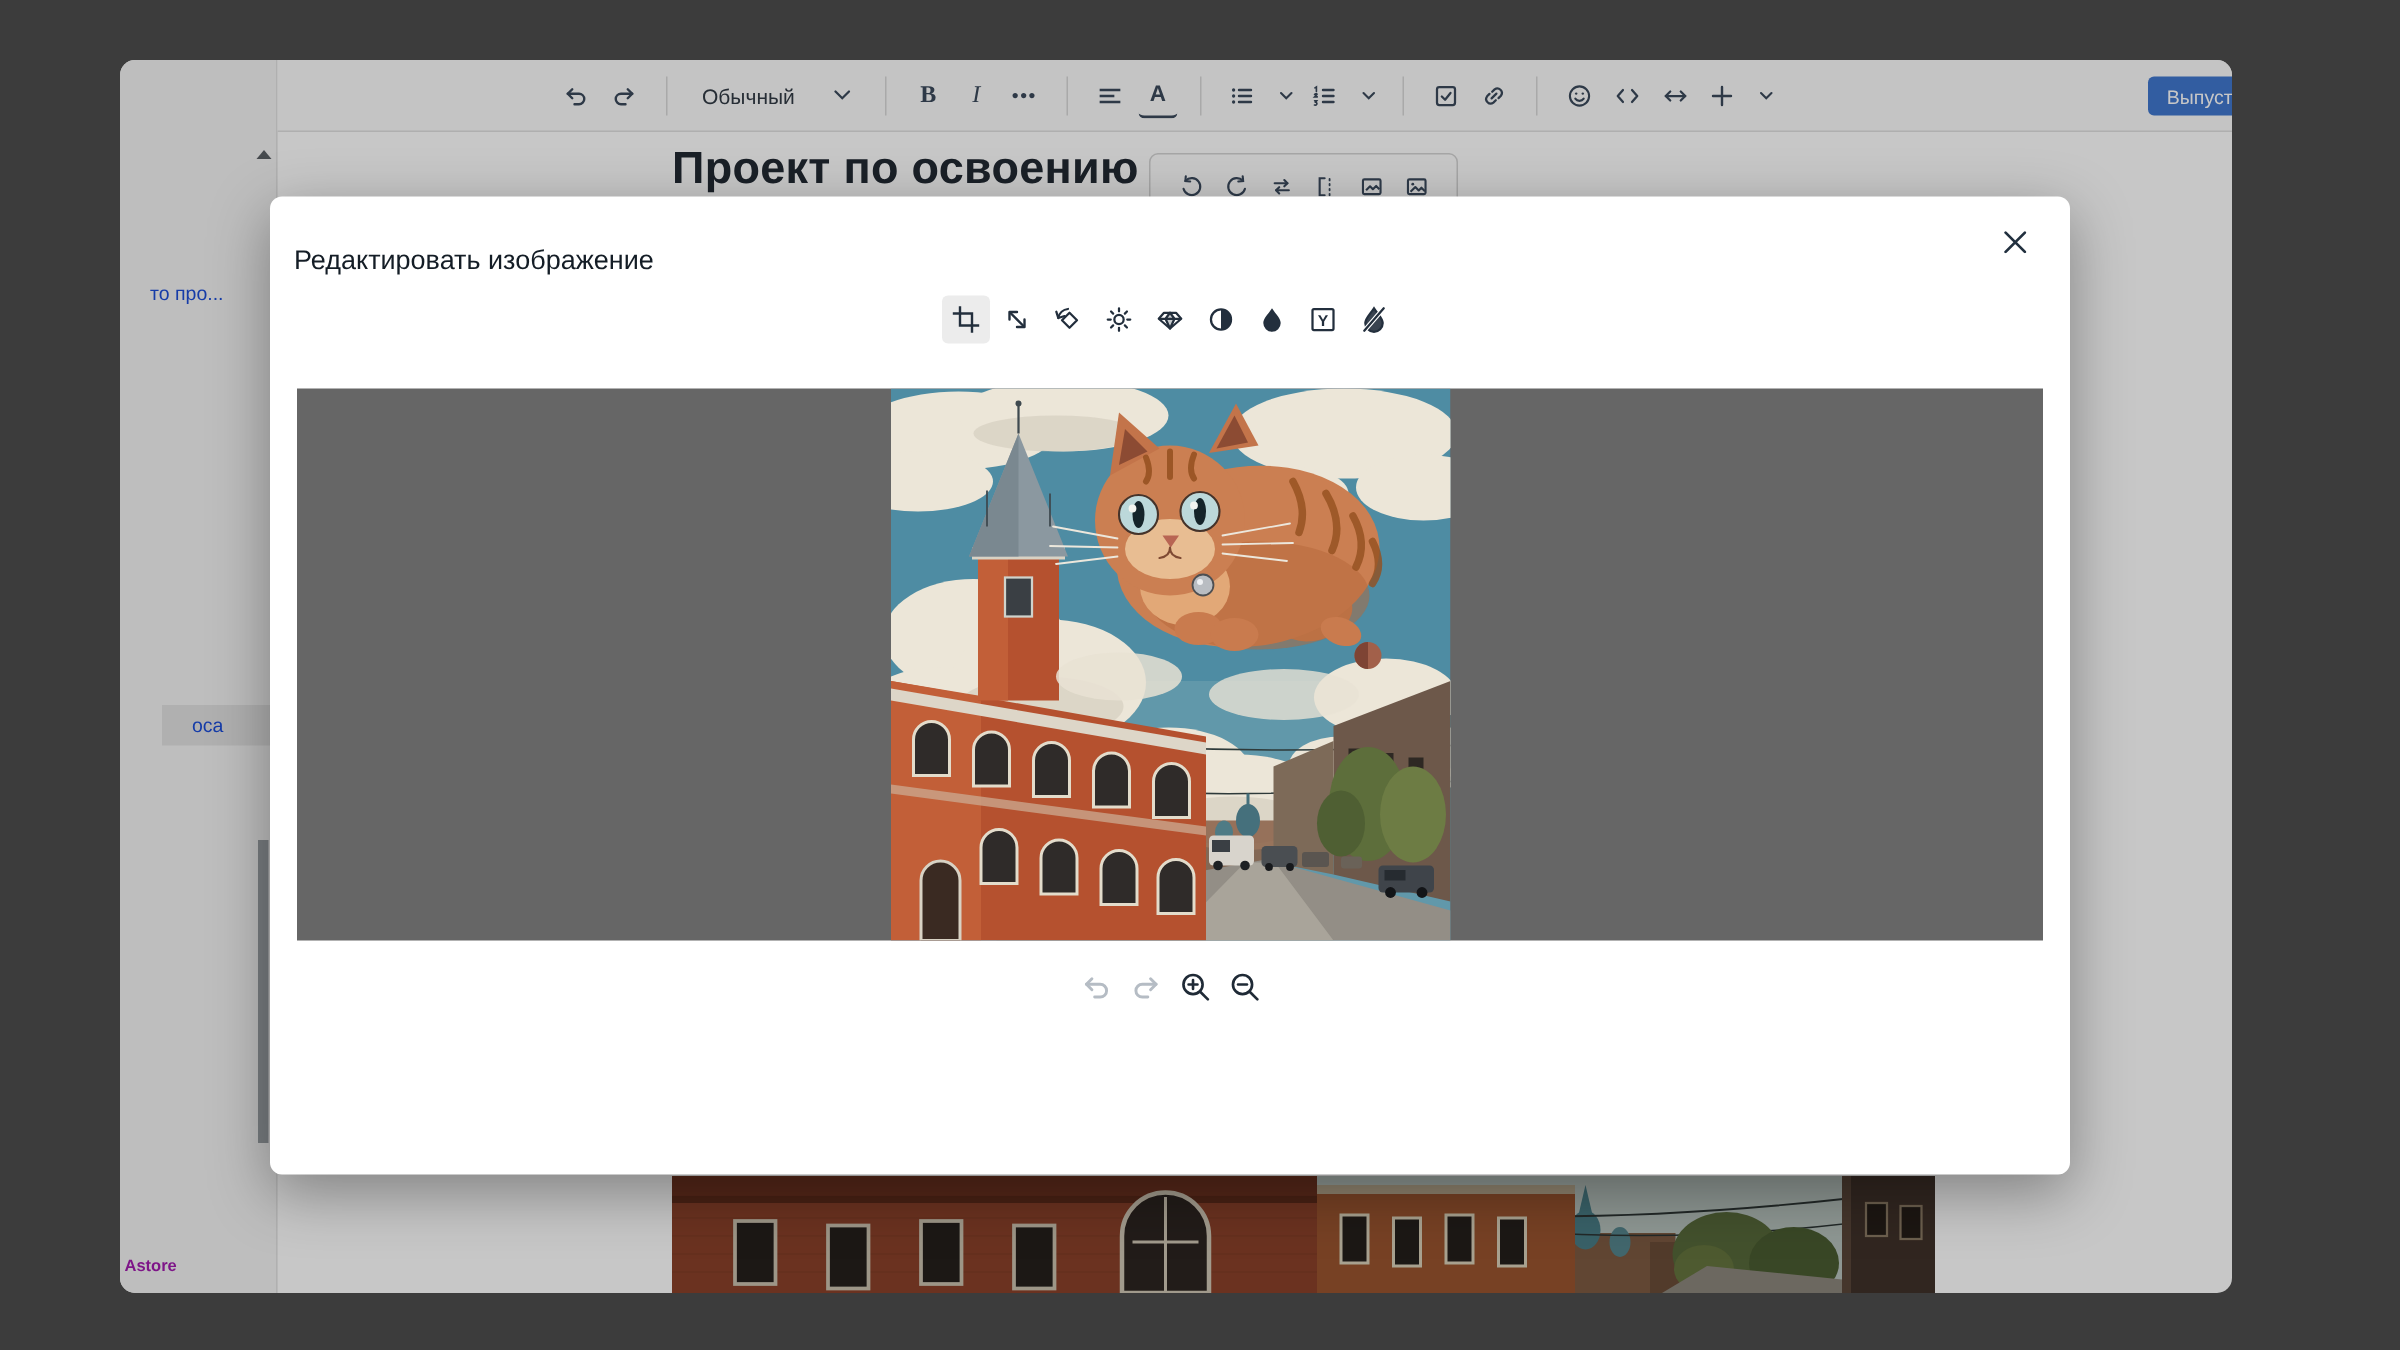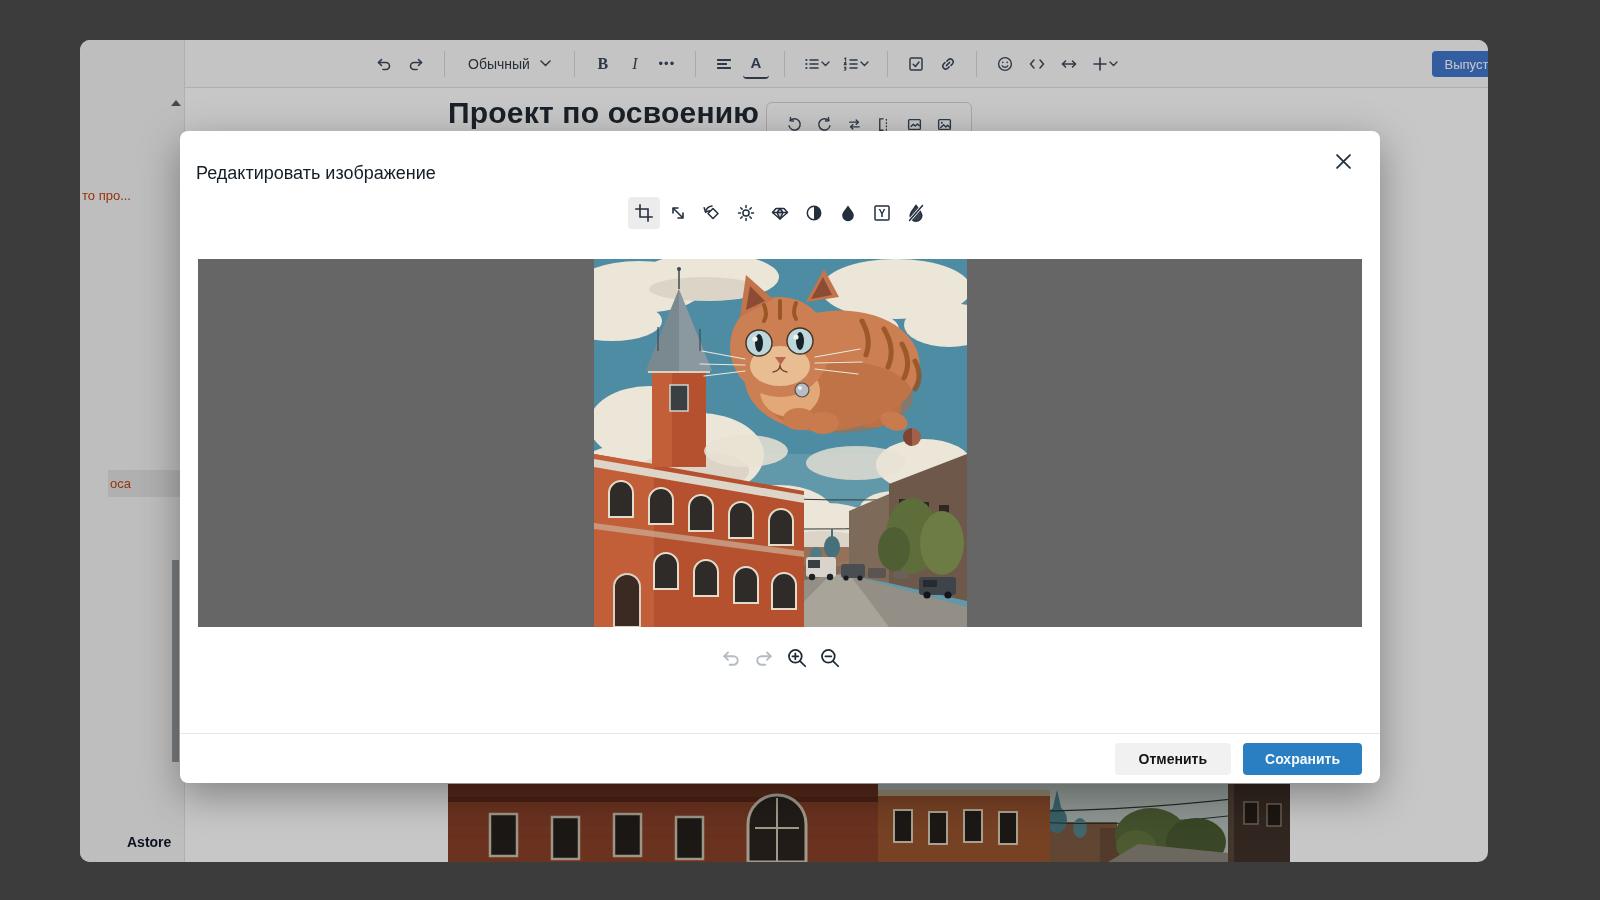--- a/index.html
+++ b/index.html
@@ -5,33 +5,33 @@
   * { margin:0; padding:0; box-sizing:border-box; }
   html,body { width:1600px; height:900px; overflow:hidden; }
   body { background:#4d4d4d; font-family:"Liberation Sans","DejaVu Sans",sans-serif; position:relative; }
 
   
   .app-window { position:absolute; left:80px; top:40px; width:1408px; height:822px;
     background:#ffffff; border-radius:10px; overflow:hidden; z-index:1; }
 
   .sidebar { position:absolute; left:0; top:0; width:105px; height:100%;
     background:#f4f4f4; border-right:1px solid #e2e2e2; }
-  .sb-item { position:absolute; left:0; width:100%; font-size:13px; color:#c2410c;
-    white-space:nowrap; overflow:hidden; padding:6px 2px; }
+  .sb-item { position:absolute; left:0; width:100%; font-size:13px; color:#1d4ed8;
+    white-space:nowrap; overflow:hidden; padding:6px 20px; }
   .sb-item.top { top:142px; }
   .sb-item.selected { top:430px; width:89px; background:#e2e2e2;margin-left:28px; }
-  .sb-footer { position:absolute; left:3px; bottom:12px; font-size:14px; font-weight:700; color:#0f172a;margin-left:44px; }
+  .sb-footer { position:absolute; left:3px; bottom:12px; font-size:11px; font-weight:700; color:#a21caf; }
   .sb-scroll-arrow { position:absolute; left:91px; top:60px; width:0; height:0;
     border-left:5px solid transparent; border-right:5px solid transparent; border-bottom:6px solid #5a5f64; }
   .sb-scroll-thumb { position:absolute; left:92px; top:520px; width:7px; height:202px; background:#9aa0a5; }
 
   .editor-header { position:absolute; left:105px; right:0; top:0; height:48px;
     background:#fbfbfb; border-bottom:1px solid #e0e0e0; display:flex; align-items:center;
     padding-left:186px; gap:6px; color:#3b4a5c; }
-  .tb-btn { display:flex; align-items:center; justify-content:center; gap:0; height:30px;
+  .tb-btn { display:flex; align-items:center; justify-content:center; gap:16px; height:30px;
     min-width:26px; padding:0 3px; border-radius:4px; color:#3b4a5c; background:transparent; border:none; cursor:pointer; }
   .tb-div { width:1px; height:26px; background:#d9d9d9; margin:0 9px; flex:none; }
   .tb-label { font-size:14px; color:#333c46; }
   .tb-bold { font-size:16px; font-weight:700; font-family:"Liberation Serif","DejaVu Serif",serif; }
   .tb-italic { font-size:16px; font-style:italic; font-family:"Liberation Serif","DejaVu Serif",serif; }
   .tb-more { font-size:13px; letter-spacing:1px; }
   .tb-acolor { font-size:15px; font-weight:700; border-bottom:2px solid #3b4a5c; line-height:15px; }
   .hdr-btn { position:absolute; top:11px; height:26px; border:none; border-radius:4px;
     font-size:13px; cursor:pointer; }
   .hdr-publish { left:1247px; width:89px; background:#4078cf; color:#ffffff; }
@@ -602,17 +602,13 @@
       <span>
           <svg width="22" height="22" viewBox="0 0 20 20" fill="none" stroke="currentColor" stroke-width="1.6" stroke-linecap="round">
             <circle cx="8.5" cy="8.5" r="5.8"></circle>
             <path d="M13 13 L17.5 17.5"></path>
             <path d="M5.8 8.5 h5.4"></path>
           </svg>
         </span>
     </button>
   </div>
 
-  <div class="modal-footer">
-    <button class="btn-cancel">Отменить</button>
-    <button class="btn-save">Сохранить</button>
-  </div>
 </div>
 
 </body></html>

